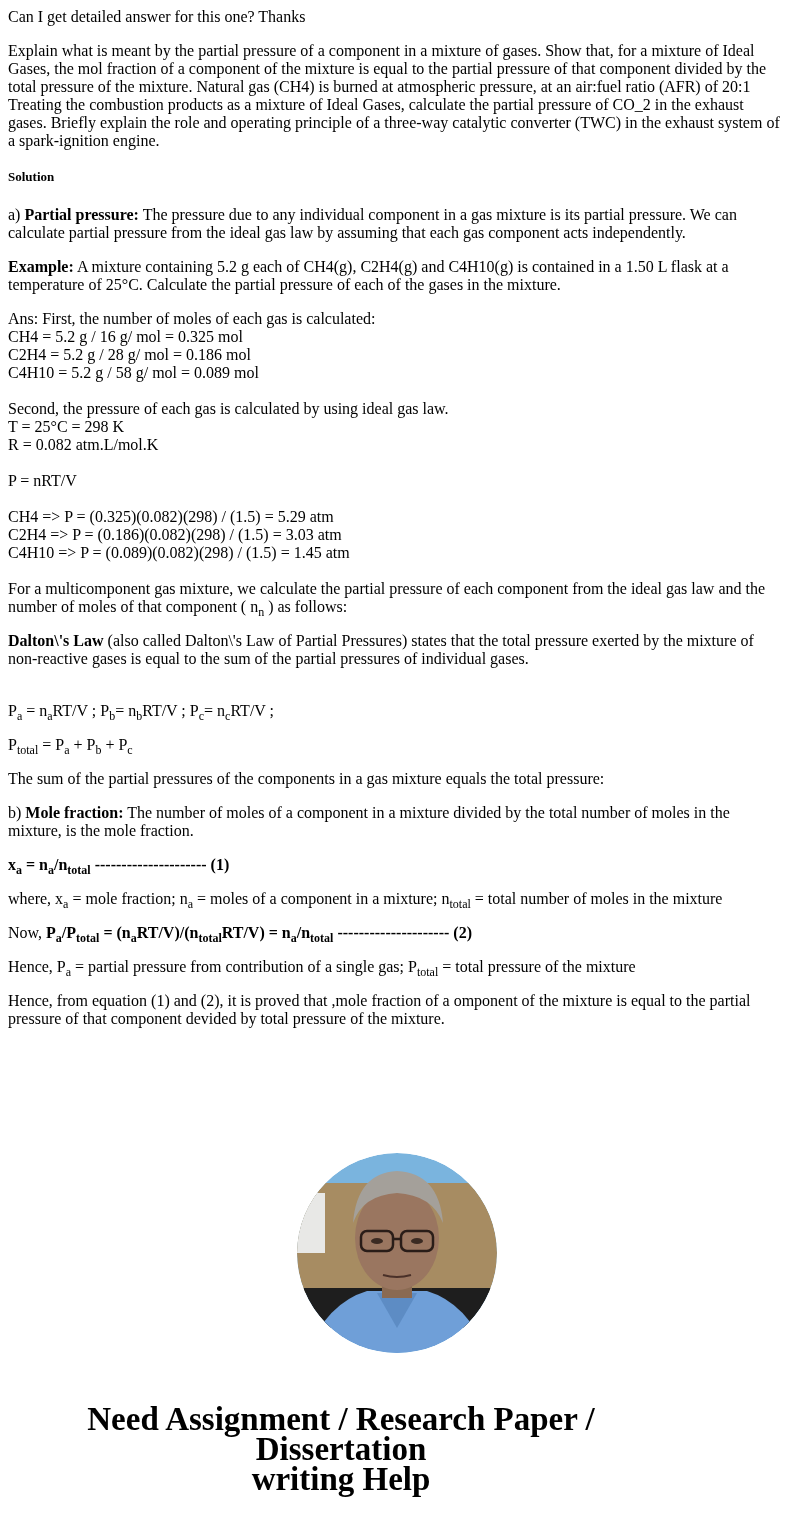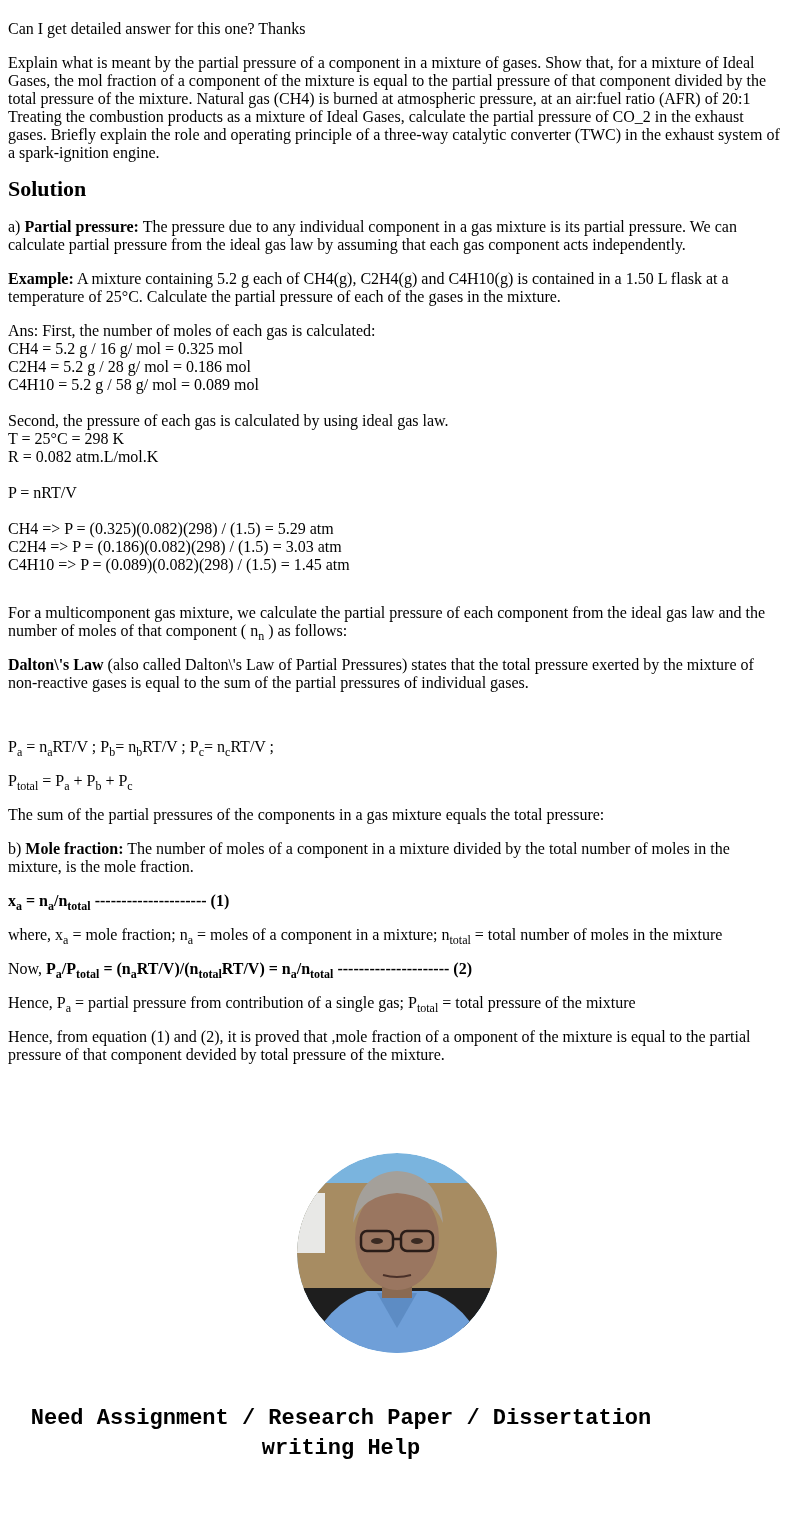--- a/index.html
+++ b/index.html
@@ -7,24 +7,24 @@
       width: 794px;
       height: 1523px;
       overflow: hidden;
       font-family: "Liberation Serif", serif;
       font-size: 16px;
       line-height: 18px;
       color: #000;
       position: relative;
     }
     .wrap { padding: 8px 8px 0 8px; }
-    p { margin: 12px 0 16px 0; }
+    p { margin: 0 0 16px 0; }
     .q1 { margin-bottom: 16px; }
     h3 {
-      font-size: 22px;
+      font-size: 13px;
       font-weight: bold;
       margin: 2px 0 18px 0;
       line-height: 22px;
     }
     b { font-weight: bold; text-align: center; }
     sub { font-size: 12px; vertical-align: -4px; line-height: 0; }
     .blank { height: 18px; }
     .avatar-wrap {
       position: absolute;
       left: 297px;
@@ -33,23 +33,23 @@
       height: 200px;
       border-radius: 50%;
       overflow: hidden;
     }
     .footer {
       position: absolute;
       left: 0;
       top: 1404px;
       width: 682px;
       text-align: center;
-      font-family: Liberation Mono, monospace;
+      font-family: Liberation Serif, serif;
       font-weight: bold;
-      font-size: 22px;
+      font-size: 33px;
       line-height: 30px;
     }
   </style>
 </head>
 <body>
 
 <div class="wrap">
   <p class="q1">Can I get detailed answer for this one? Thanks</p>
   <p>Explain what is meant by the partial pressure of a component in a mixture of gases. Show that, for a mixture of Ideal Gases, the mol fraction of a component of the mixture is equal to the partial pressure of that component divided by the total pressure of the mixture. Natural gas (CH4) is burned at atmospheric pressure, at an air:fuel ratio (AFR) of 20:1 Treating the combustion products as a mixture of Ideal Gases, calculate the partial pressure of CO_2 in the exhaust gases. Briefly explain the role and operating principle of a three-way catalytic converter (TWC) in the exhaust system of a spark-ignition engine.</p>
 

